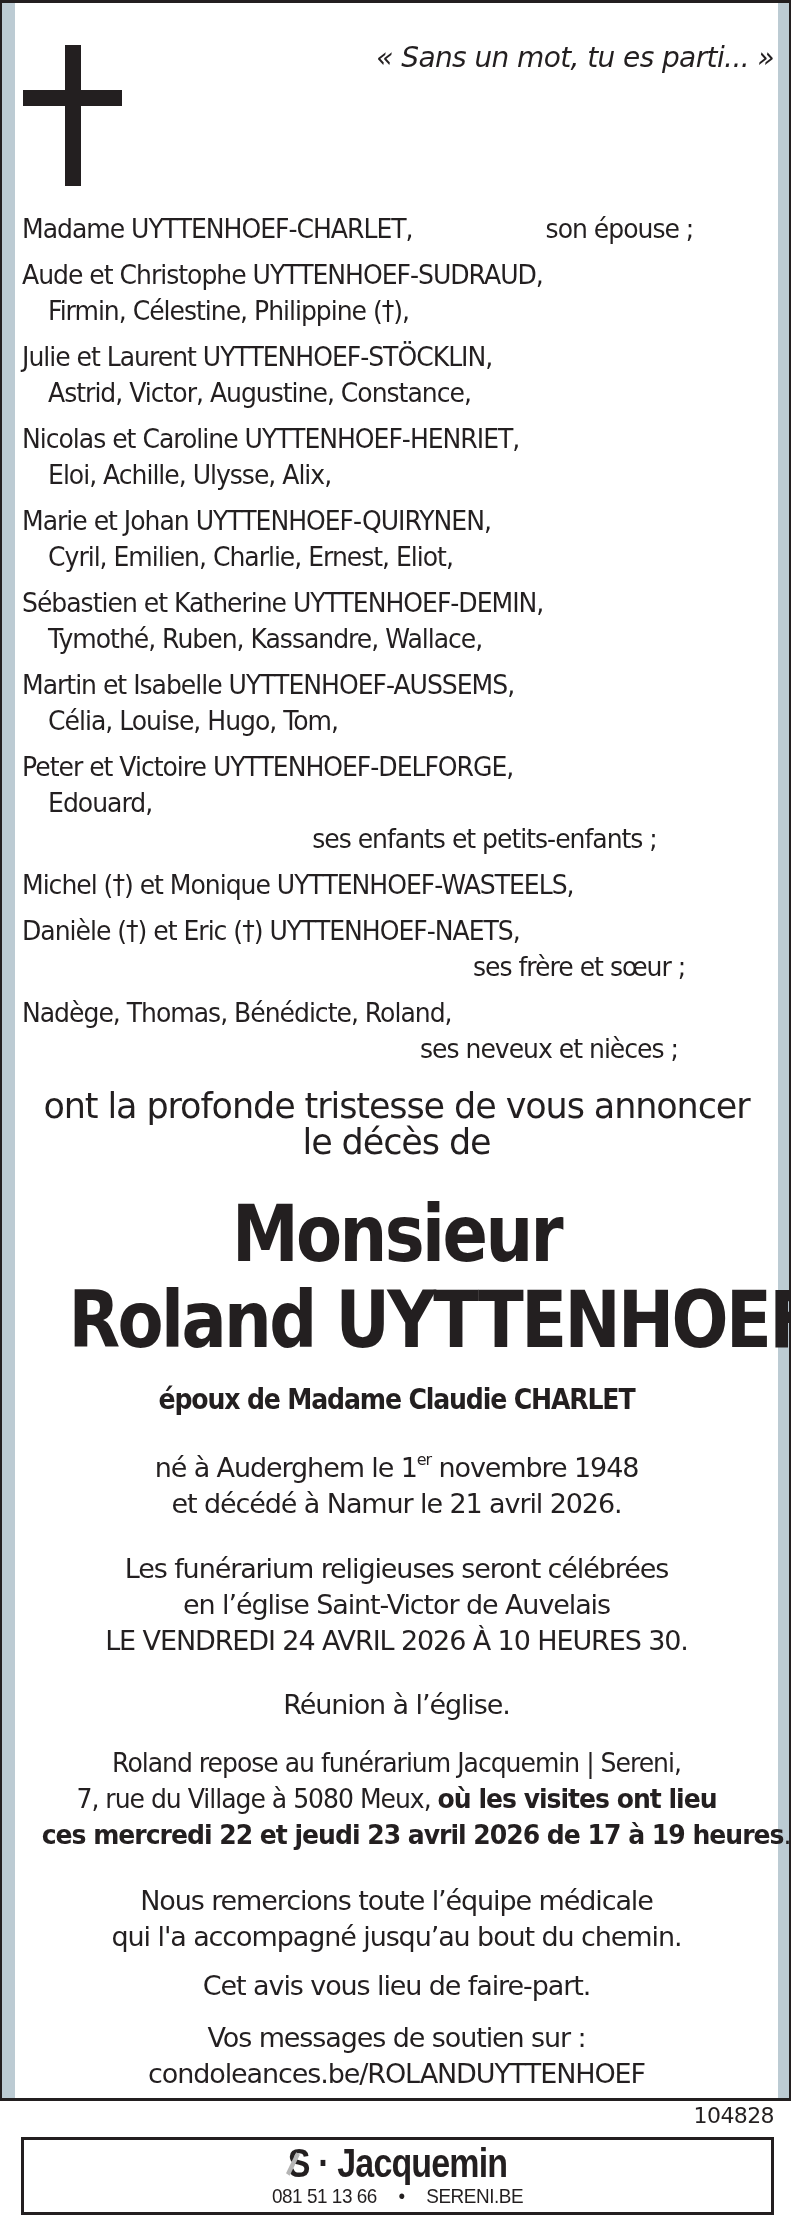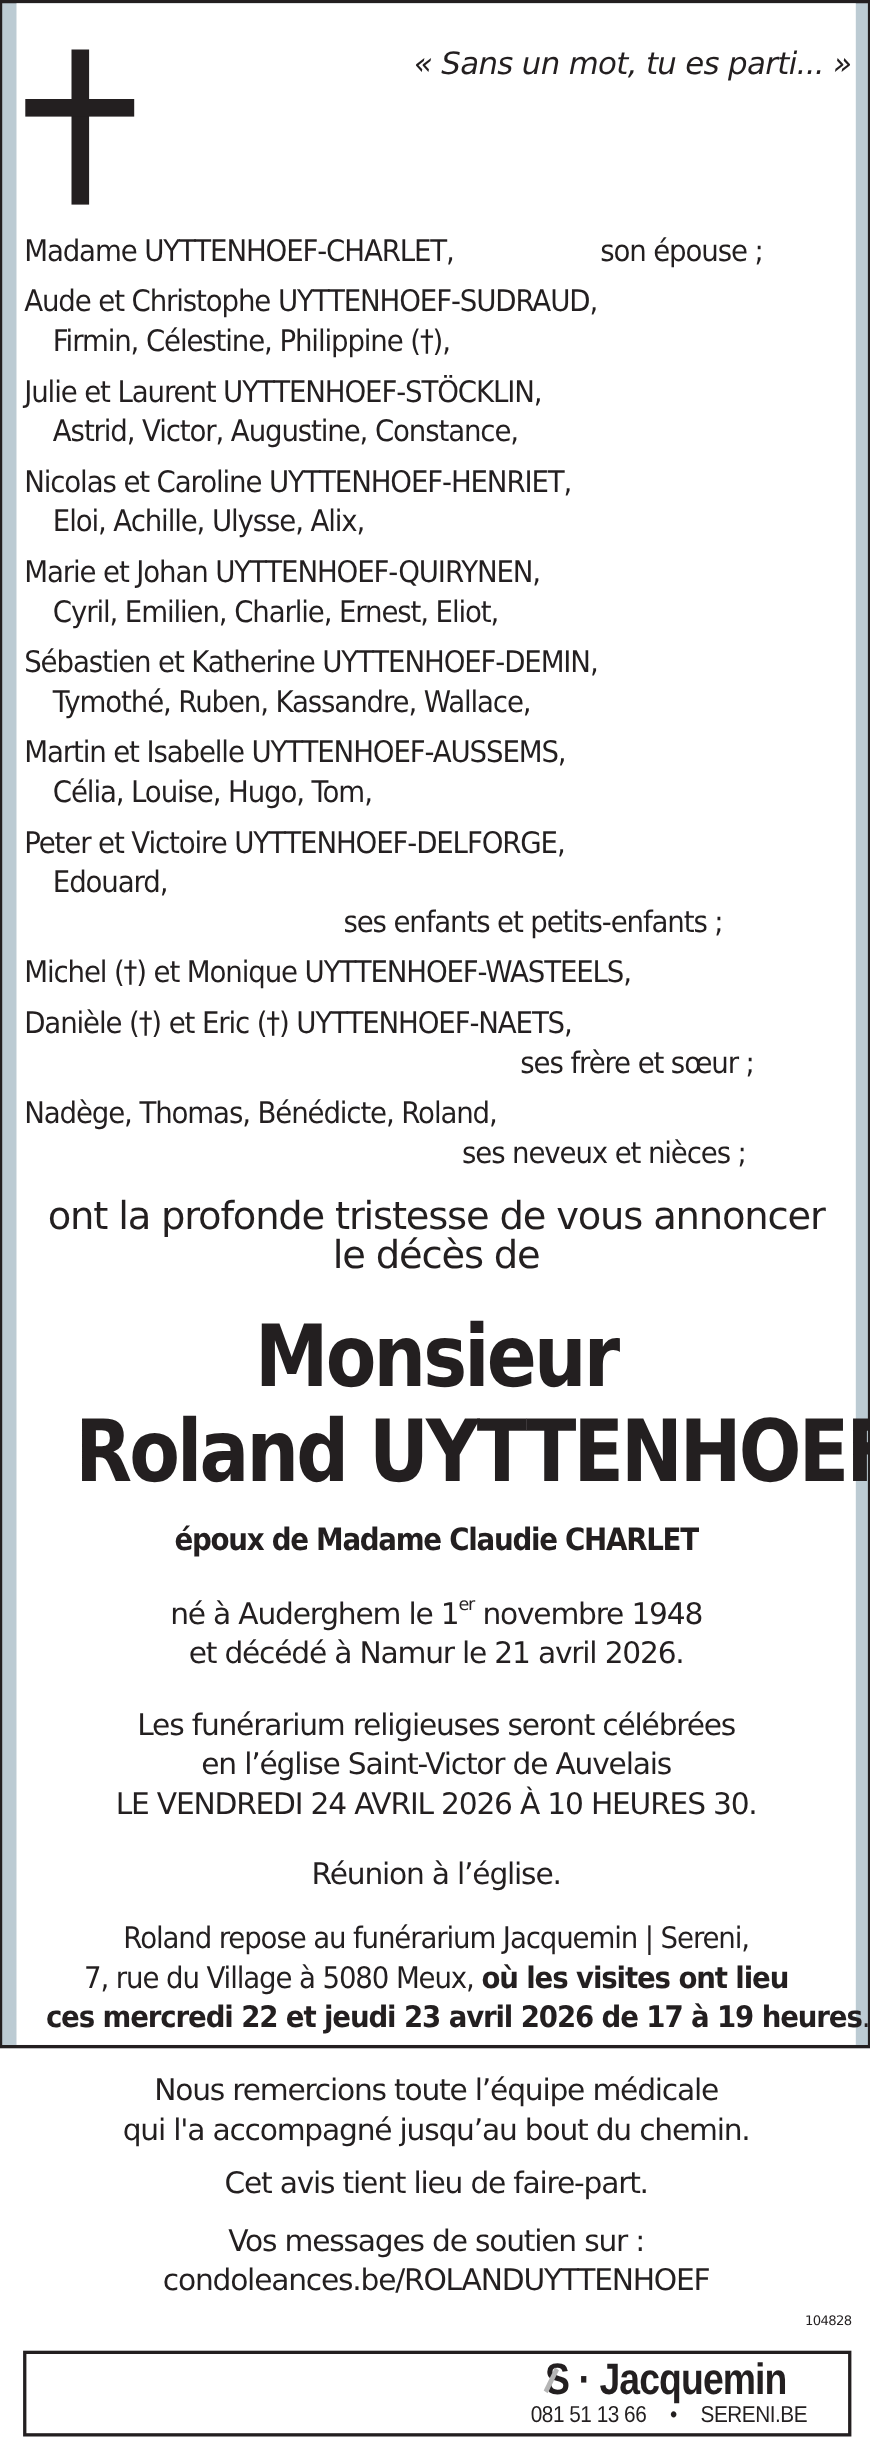--- a/index.html
+++ b/index.html
@@ -1,18 +1,18 @@
 <!DOCTYPE html>
 <html><head>
 <meta charset="utf-8">
 <style>
   html, body { margin: 0; padding: 0; background: #ffffff; }
   body { width: 791px; height: 2239px; position: relative; overflow: hidden; }
   .frame {
-    position: absolute; left: 0; top: 0; width: 791px; height: 1862px;
+    position: absolute; left: 0; top: 0; width: 791px; height: 2101px;
     box-sizing: border-box;
     border-top: 3px solid #231f20;
     border-left: 2px solid #231f20;
     border-right: 2px solid #231f20;
     border-bottom: 3px solid #231f20;
     background: #bccbd3;
   }
   .paper {
     position: absolute; left: 13px; top: 0; right: 11px; bottom: 0;
     background: #ffffff;
@@ -46,24 +46,24 @@
   .p { font-size: 27px; line-height: 36px; letter-spacing: -1.1px; }
   .birth { top: 1447px; }
   .funeral { top: 1548px; }
   .reunion { top: 1684px; }
   .repose { top: 1742px; transform: scaleX(0.93); }
   .merci { top: 1880px; }
   .faire { top: 1965px; }
   .msg { top: 2017px; }
   sup { font-size: 16px; vertical-align: 12px; line-height: 0; }
   b { font-weight: bold; }
-  .ref { position: absolute; right: 4px; top: 2100px; font-size: 12px; letter-spacing: -0.6px; }
+  .ref { position: absolute; right: 4px; top: 2100px; font-size: 22px; letter-spacing: -0.6px; }
   .logo-box {
     position: absolute; left: 6px; right: 4px; top: 2134px; height: 78px;
-    border: 3px solid #231f20; box-sizing: border-box; text-align: right;
+    border: 3px solid #231f20; box-sizing: border-box; text-align: center;
     font-family: "Liberation Sans", sans-serif;
   }
   .logo-line { font-size: 40px; font-weight: bold; line-height: 42px; margin-top: 2px; letter-spacing: -1px; transform: scaleX(0.85); }
   .s-mark { position: relative; display: inline-block; }
   .s-mark .slash { position: absolute; left: 4px; top: 10px; width: 5px; height: 24px; background: #b5b5b5; transform: rotate(30deg); }
   .contact { font-size: 21px; line-height: 24px; letter-spacing: -0.5px; transform: scaleX(0.9); }
   .contact .dot { display: inline-block; margin: 0 24px; }
 </style>
 </head>
 <body>
@@ -141,21 +141,21 @@
       <div>Roland repose au funérarium Jacquemin | Sereni,</div>
       <div><span>7, rue du Village à 5080 Meux, </span><b>où les visites ont lieu</b></div>
       <div><b>ces mercredi 22 et jeudi 23 avril 2026 de 17 à 19 heures</b><span>.</span></div>
     </div>
 
     <div class="center-block p merci">
       <div>Nous remercions toute l’équipe médicale</div>
       <div>qui l'a accompagné jusqu’au bout du chemin.</div>
     </div>
 
-    <div class="center-block p faire">Cet avis tient lieu de faire-part.</div>
+    <div class="center-block p faire">Cet avis vous lieu de faire-part.</div>
 
     <div class="center-block p msg">
       <div>Vos messages de soutien sur :</div>
       <div>condoleances.be/ROLANDUYTTENHOEF</div>
     </div>
 
     <div class="ref">104828</div>
 
     <div class="logo-box">
       <div class="logo-line">

